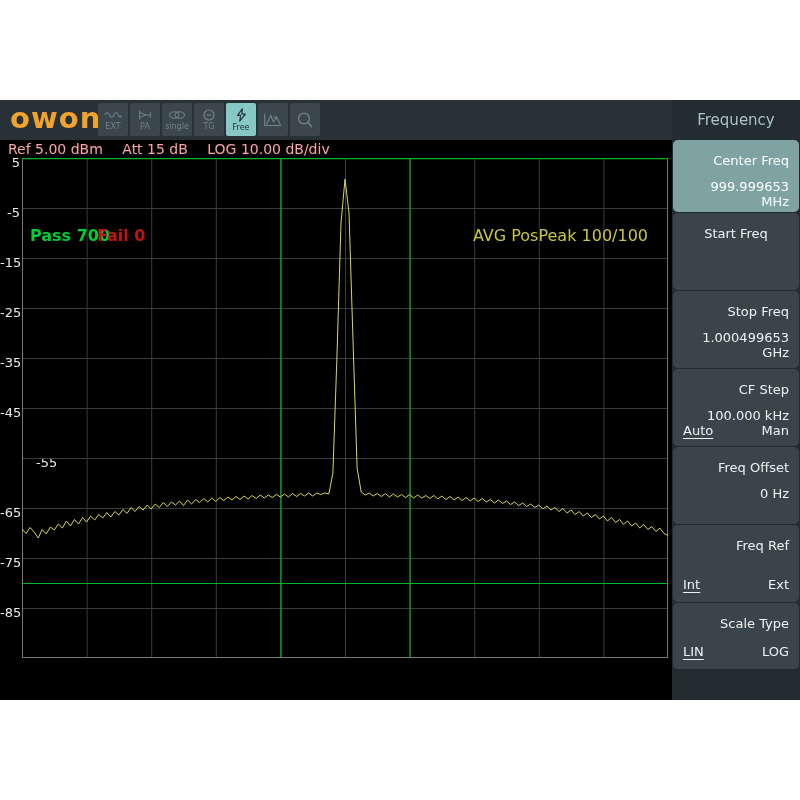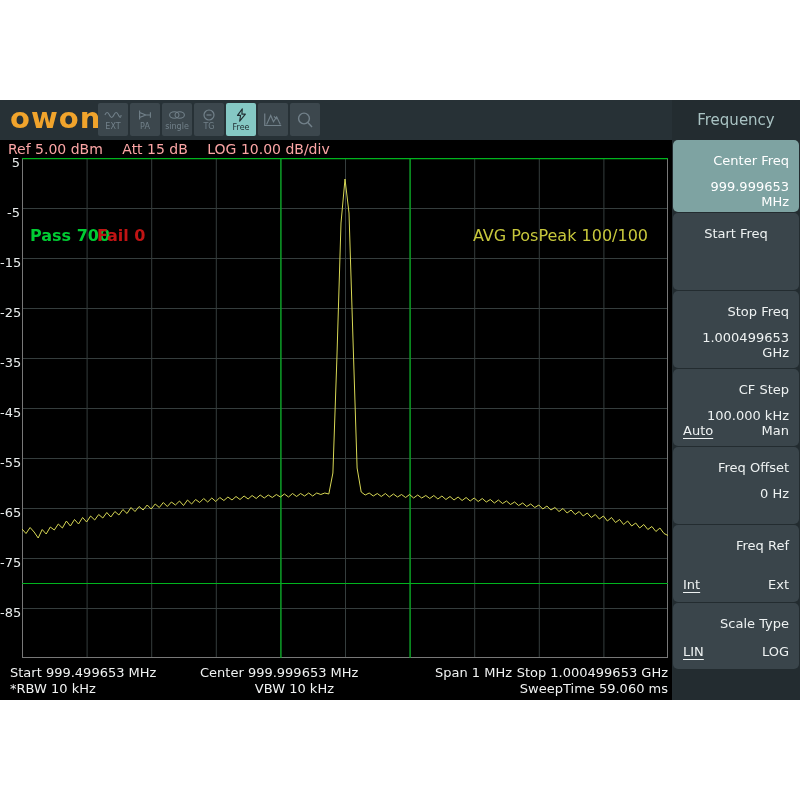--- a/index.html
+++ b/index.html
@@ -126,21 +126,21 @@
         <span>LOG 10.00 dB/div</span>
       </div>
 
       <div id="yticks">
           <div class="ytick" style="top: 15px;">5</div>
           <div class="ytick" style="top: 65px;">-5</div>
           <div class="ytick" style="top: 115px;">-15</div>
           <div class="ytick" style="top: 165px;">-25</div>
           <div class="ytick" style="top: 215px;">-35</div>
           <div class="ytick" style="top: 265px;">-45</div>
-          <div class="ytick" style="top: 315px;">-55</div>
+          <div class="ytick" style="top: 315px; padding-left: 36px;">-55</div>
           <div class="ytick" style="top: 365px;">-65</div>
           <div class="ytick" style="top: 415px;">-75</div>
           <div class="ytick" style="top: 465px;">-85</div>
         </div>
 
       <div id="plot">
           <svg width="646" height="500" viewBox="0 0 646 500">
             <line x1="65.1" y1="0" x2="65.1" y2="500" stroke="#353d3d" stroke-width="1"></line>
             <line x1="0" y1="50.5" x2="646" y2="50.5" stroke="#353d3d" stroke-width="1"></line>
             <line x1="129.7" y1="0" x2="129.7" y2="500" stroke="#353d3d" stroke-width="1"></line>
@@ -167,29 +167,20 @@
             <polyline points="0.0,371.0 4.0,375.5 8.1,369.5 12.1,374.0 16.2,380.0 20.2,371.5 24.2,376.0 28.3,369.0 32.3,372.0 36.3,366.0 40.4,370.0 44.4,363.0 48.4,368.0 52.5,361.5 56.5,366.0 60.6,359.5 64.6,364.0 68.6,358.0 72.7,362.0 76.7,356.5 80.8,360.0 84.8,354.5 88.8,359.0 92.9,353.5 96.9,357.0 100.9,351.5 105.0,355.5 109.0,349.5 113.0,353.5 117.1,348.5 121.1,352.0 125.2,347.0 129.2,351.0 133.2,346.0 137.3,349.5 141.3,344.5 145.3,348.5 149.4,344.0 153.4,347.0 157.5,343.0 161.5,347.5 165.5,342.0 169.6,346.0 173.6,341.5 177.7,344.5 181.7,340.5 185.7,344.0 189.8,340.0 193.8,343.5 197.8,339.5 201.9,342.5 205.9,339.0 210.0,342.0 214.0,338.5 218.0,341.5 222.1,338.0 226.1,341.0 230.1,337.5 234.2,340.5 238.2,337.0 242.3,340.0 246.3,337.0 250.3,339.5 254.4,336.5 258.4,339.0 262.4,336.0 266.5,339.0 270.5,335.5 274.6,338.5 278.6,335.5 282.6,338.0 286.7,335.0 290.7,338.0 294.7,335.0 298.8,336.5 302.8,335.0 306.8,336.0 310.9,315.0 314.9,200.0 319.0,65.0 323.0,21.0 327.0,55.0 331.1,185.0 335.1,310.0 339.2,334.0 343.2,337.0 347.2,335.0 351.3,338.0 355.3,335.5 359.3,338.5 363.4,335.5 367.4,339.0 371.4,336.0 375.5,339.0 379.5,336.5 383.6,339.5 387.6,336.5 391.6,340.0 395.7,337.0 399.7,340.0 403.8,337.5 407.8,340.5 411.8,337.5 415.9,341.0 419.9,338.0 423.9,341.5 428.0,338.5 432.0,342.0 436.1,339.0 440.1,342.5 444.1,339.5 448.2,343.0 452.2,340.0 456.2,343.5 460.3,340.5 464.3,344.0 468.3,341.5 472.4,345.0 476.4,342.0 480.5,345.5 484.5,343.0 488.5,346.5 492.6,344.0 496.6,347.5 500.7,345.0 504.7,348.5 508.7,346.0 512.8,349.5 516.8,347.0 520.8,351.0 524.9,348.0 528.9,352.0 532.9,349.5 537.0,353.5 541.0,350.5 545.1,355.0 549.1,352.0 553.1,356.5 557.2,353.5 561.2,358.0 565.3,355.0 569.3,359.5 573.3,356.5 577.4,361.0 581.4,358.0 585.4,363.0 589.5,359.5 593.5,364.5 597.6,361.5 601.6,366.5 605.6,363.0 609.7,368.0 613.7,365.0 617.7,370.0 621.8,366.5 625.8,371.5 629.9,368.5 633.9,373.5 637.9,370.0 642.0,375.5 646.0,377.5" fill="none" stroke="#d8d855" stroke-width="1"></polyline>
           </svg>
         </div>
 
       <div id="overlay">
         <div class="anno" id="anno-pass" style="color: rgb(0, 204, 51);">Pass 700</div>
         <div class="anno" id="anno-fail" style="color: rgb(192, 20, 20);">Fail 0</div>
         <div class="anno" id="anno-avg" style="color: rgb(200, 200, 60);">AVG PosPeak 100/100</div>
       </div>
 
-      <div id="status">
-        <span class="r1" style="left:10px">Start 999.499653 MHz</span>
-        <span class="r1" style="left:200px;width:134px;text-align:right">Center 999.999653 MHz</span>
-        <span class="r1" style="left:435px">Span 1 MHz</span>
-        <span class="r1" style="right:4px">Stop 1.000499653 GHz</span>
-        <span class="r2" style="left:10px">*RBW 10 kHz</span>
-        <span class="r2" style="left:200px;width:134px;text-align:right">VBW 10 kHz</span>
-        <span class="r2" style="right:4px">SweepTime 59.060 ms</span>
-      </div>
     </div>
 
     <div id="sidebar">
       <div id="sb-title">Frequency</div>
       <div id="sb-buttons">
           <div class="sbtn active" style="height: 72px;">
             <div class="sb-label">Center Freq</div>
             <div class="sb-value">999.999653 MHz</div>
           </div>
           <div class="sbtn" style="height: 77px; align-items: center;">

